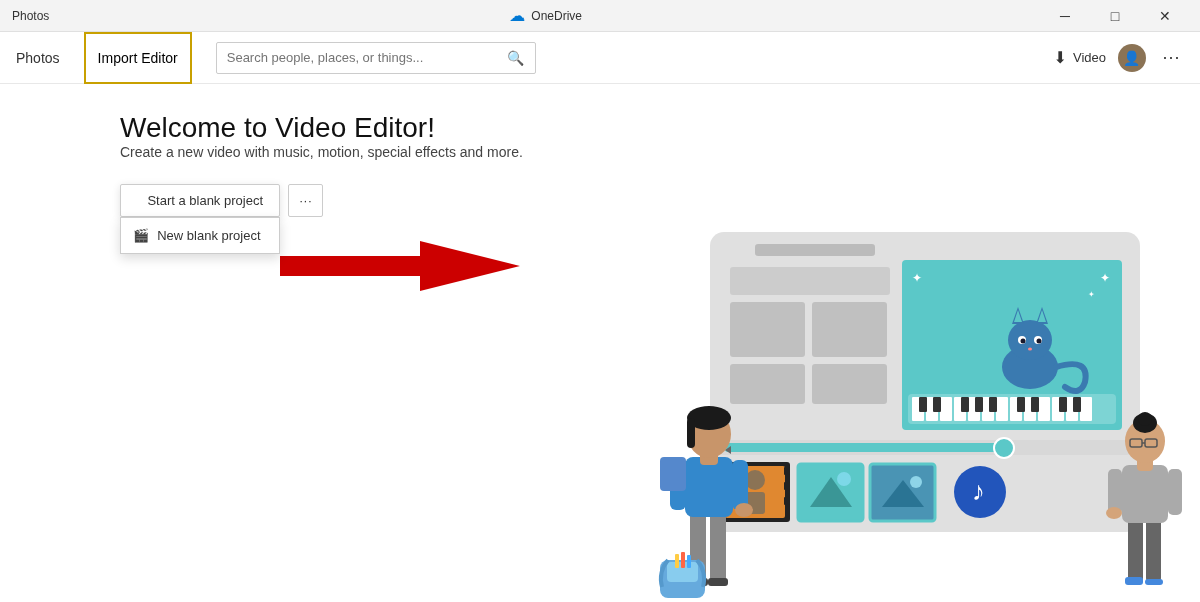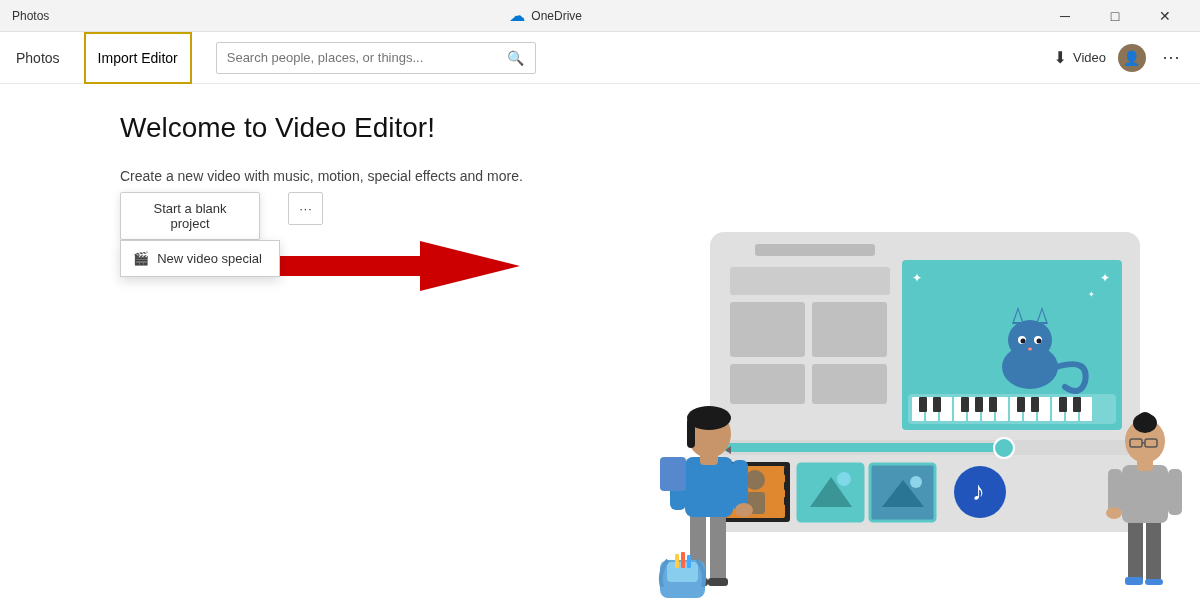--- a/index.html
+++ b/index.html
@@ -149,44 +149,44 @@
 
     
     .main-content {
       padding: 28px 40px 20px 120px;
       position: relative;
     }
     .welcome-title {
       font-size: 28px;
       font-weight: 300;
       color: #111;
-      margin-bottom: 24px;
+      margin-bottom: 0;
     }
     .welcome-subtitle {
       font-size: 14px;
       color: #444;
-      margin-bottom: 8px;
+      margin-bottom: 24px;
     }
 
     
     .dropdown-container {
       position: relative;
       display: inline-block;
     }
     .blank-project-btn {
       background: #fff;
       border: 1px solid #ccc;
       border-radius: 2px;
       padding: 8px 16px;
       font-size: 13px;
       cursor: pointer;
       color: #333;
       display: block;
-      text-align: center;
-      width: 140px;
+      text-align: right;
+      width: 160px;
       box-shadow: 0 2px 8px rgba(0,0,0,0.12);
     }
 
     .dropdown-menu {
       position: absolute;
       top: 100%;
       left: 0;
       background: #fff;
       border: 1px solid #ccc;
       box-shadow: 0 4px 12px rgba(0,0,0,0.15);
@@ -280,21 +280,21 @@
 <div class="main-content">
   <h1 class="welcome-title">Welcome to Video Editor!</h1>
   <p class="welcome-subtitle">Create a new video with music, motion, special effects and more.</p>
 
   
   <div class="dropdown-container" style="position:relative;">
     <button class="blank-project-btn">Start a blank project</button>
     <div class="dropdown-menu">
       <button class="dropdown-item">
         <span style="font-size:13px; color:#555;">🎬</span>
-        <span>New video special</span>
+        <span>New blank project</span>
       </button>
     </div>
     <button class="more-options-btn">···</button>
   </div>
 
   
   <div class="arrow-container">
     <svg class="red-arrow" viewBox="0 0 240 60">
       <polygon points="240,30 140,5 140,20 0,20 0,40 140,40 140,55" fill="#cc0000"></polygon>
     </svg>

